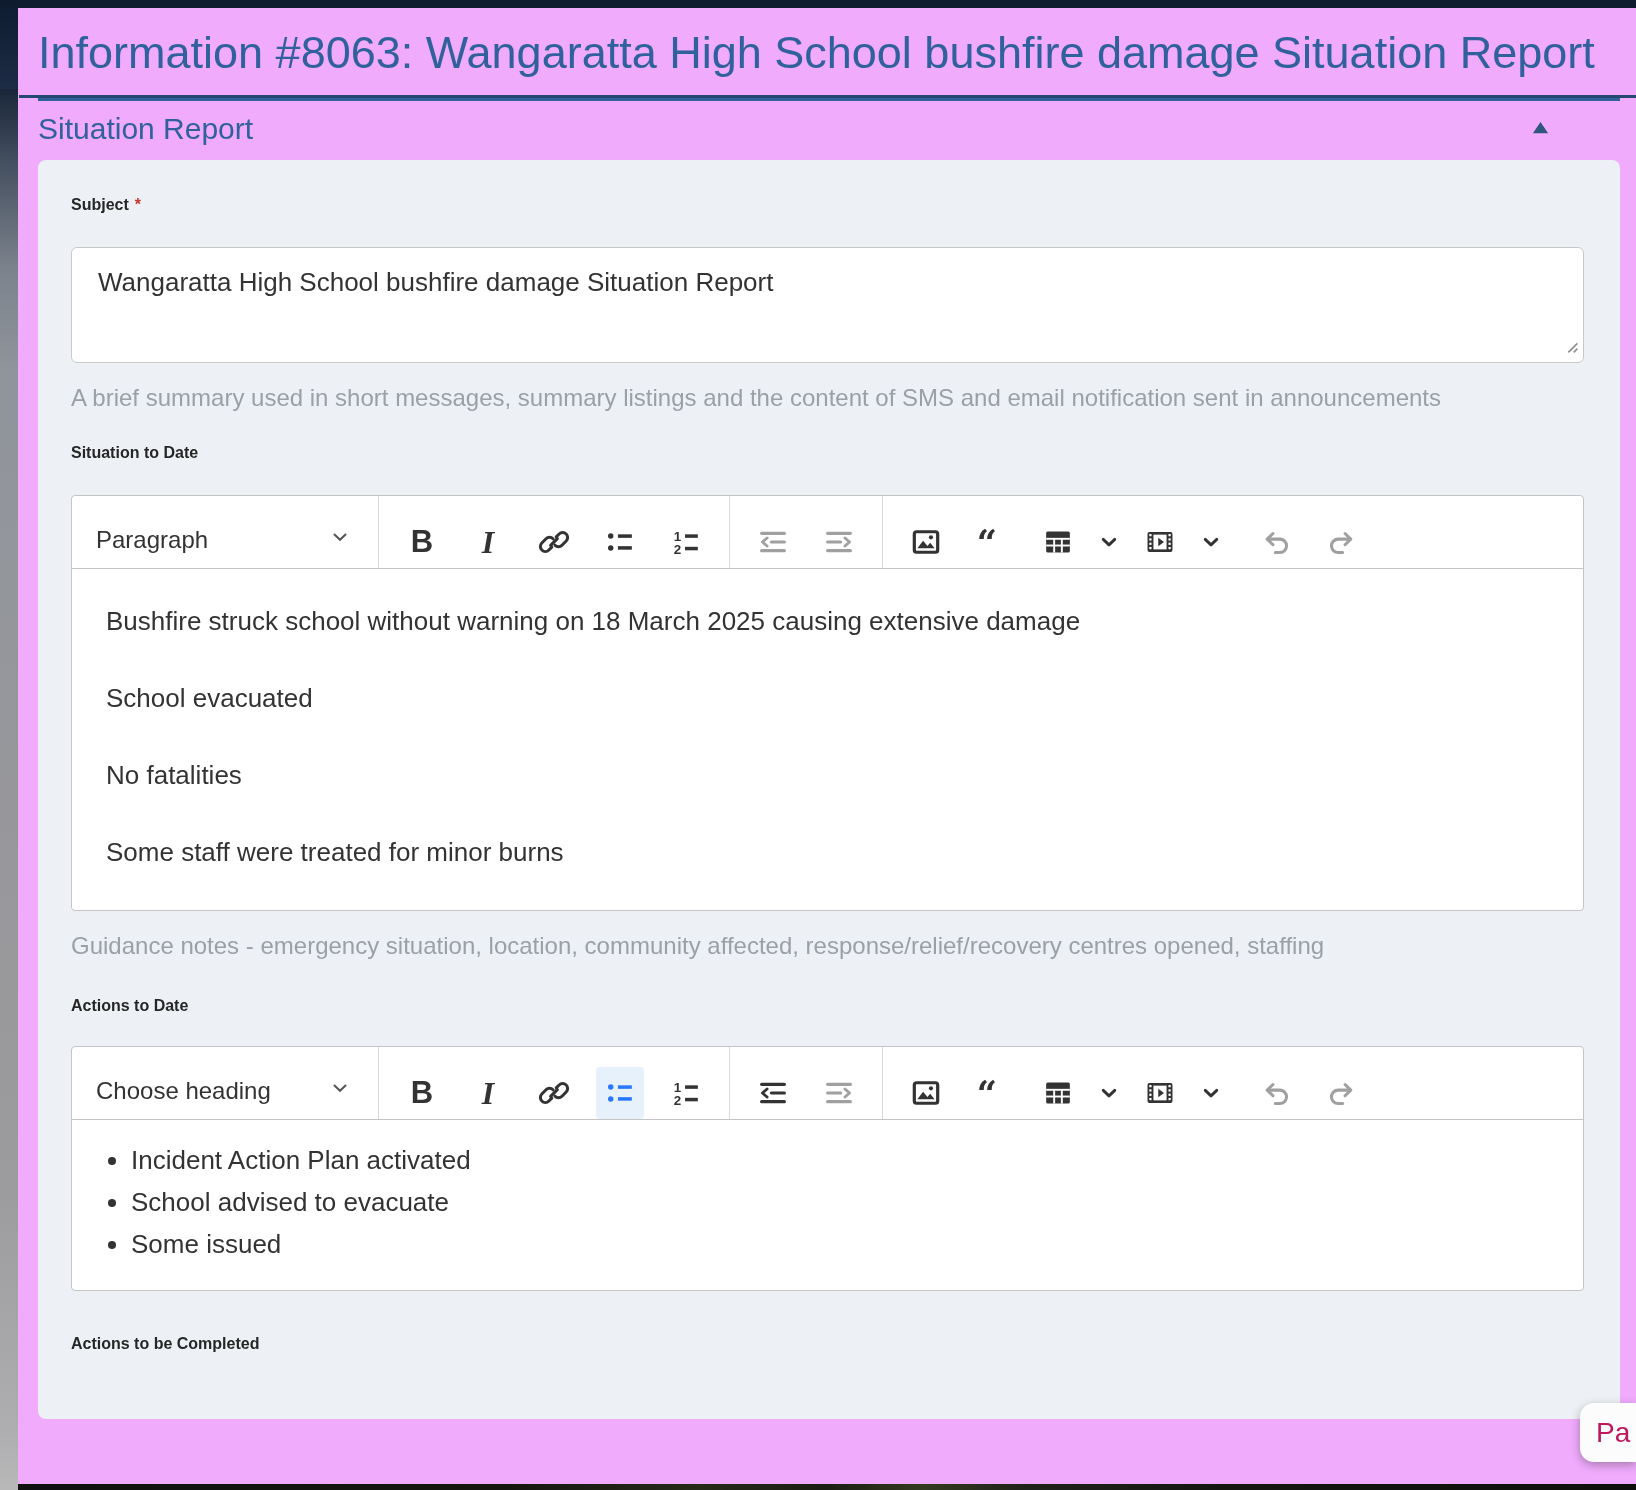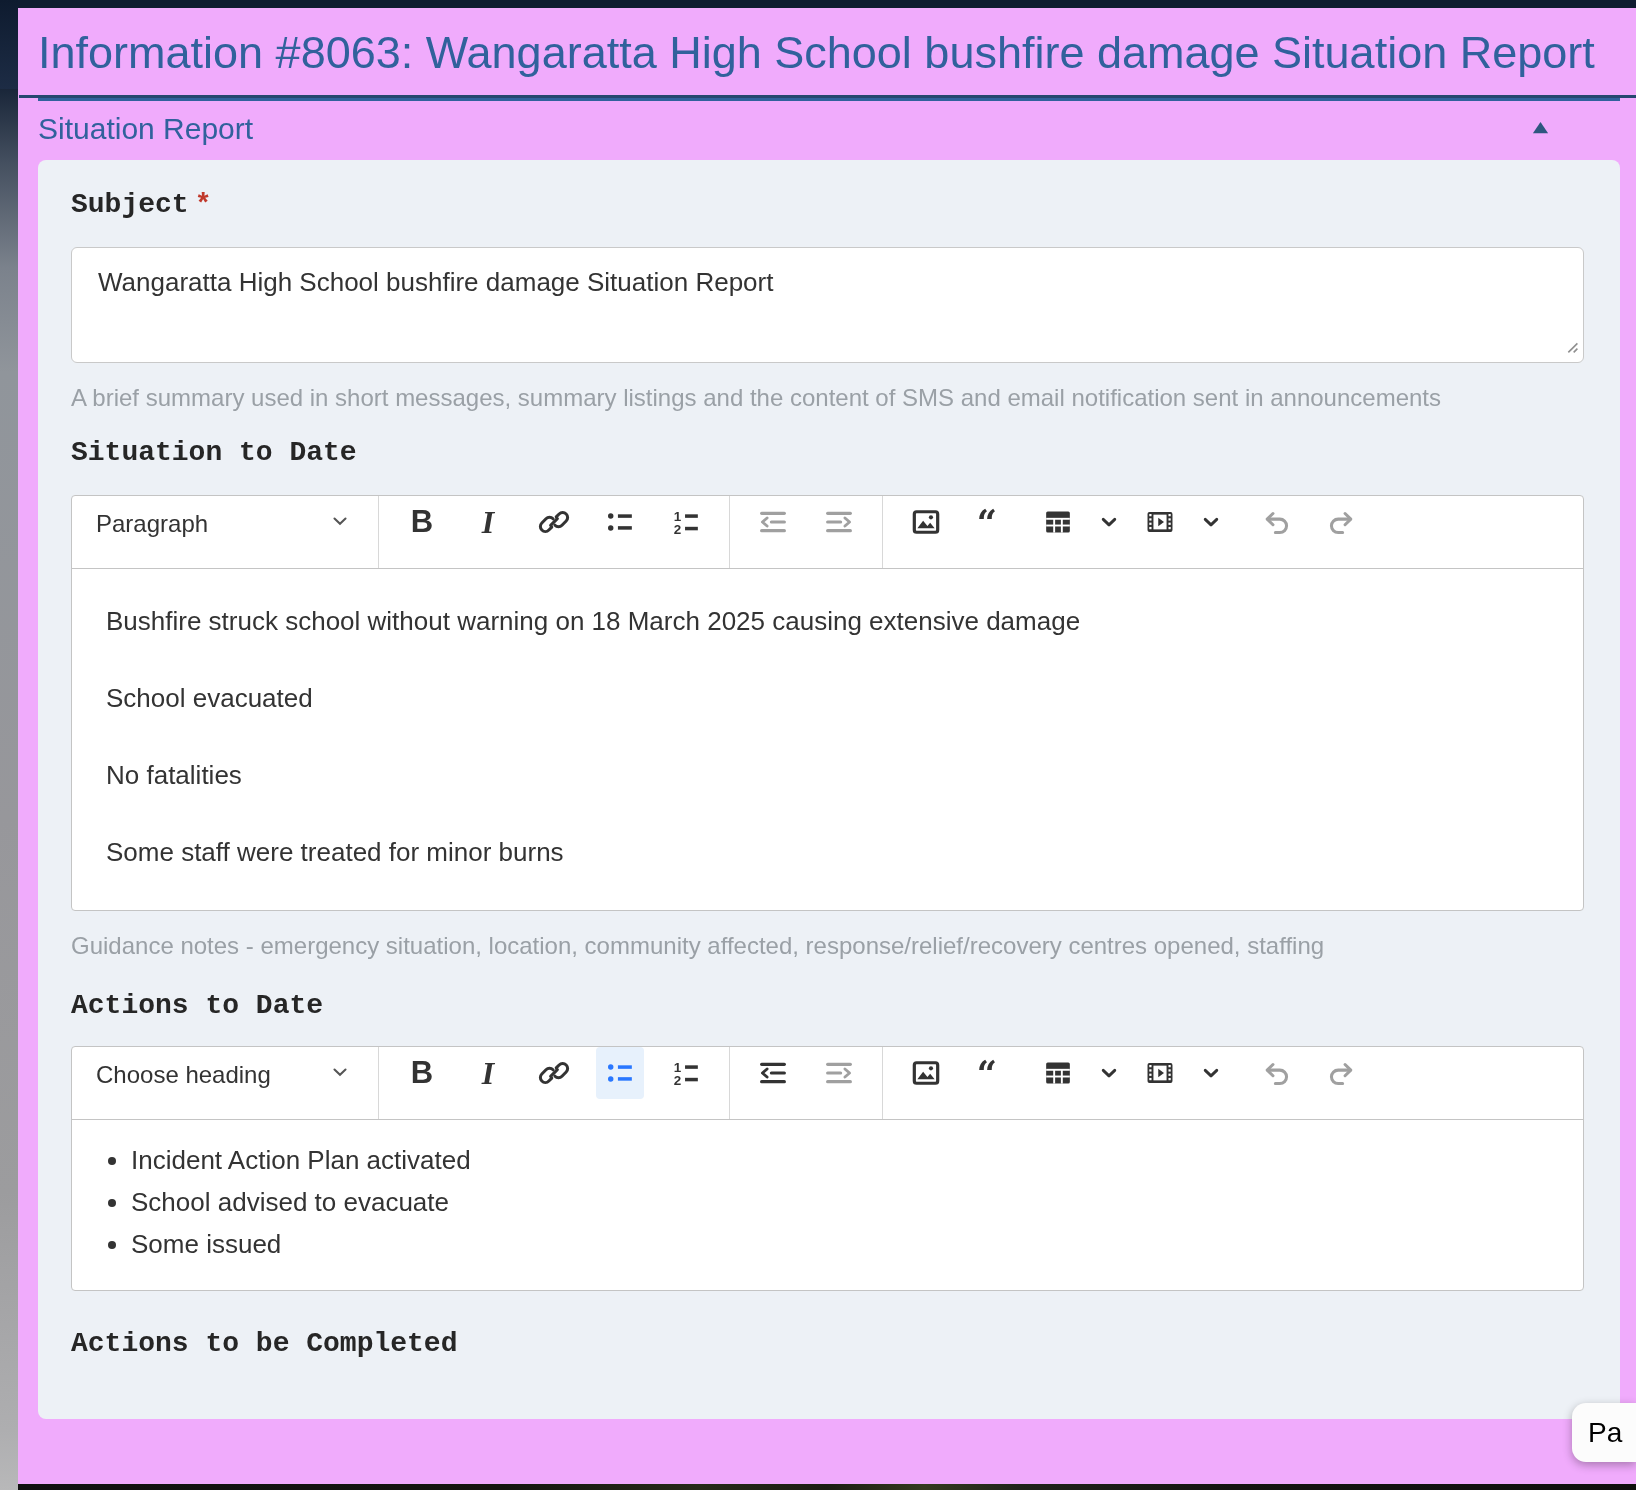--- a/index.html
+++ b/index.html
@@ -21,37 +21,37 @@
   .section-head{
     margin:0 16px 0 20px;border-top:3px solid #31619c;padding-top:10px;
     display:flex;align-items:center;justify-content:space-between;
   }
   .section-title{font-size:30px;line-height:36px;font-weight:400;color:#31619c;}
   .collapse-btn{margin-right:63px;width:34px;height:30px;display:flex;align-items:center;justify-content:center;cursor:pointer;background:none;border:none;padding:0;}
   .section-body{
     margin:13px 16px 0 20px;background:#edf1f6;border-radius:8px;
     padding:30px 36px 60px 33px;
   }
-  .field-label{font-size:28px;line-height:30px;font-weight:700;color:#262626;font-family:Liberation Mono, monospace;}
+  .field-label{font-size:16px;line-height:30px;font-weight:700;color:#262626;}
   .req{color:#c0392b;font-weight:700;margin-left:6px;}
   .textarea-wrap{position:relative;margin-top:27px;height:116px;}
   .subject-textarea{
     box-sizing:border-box;width:100%;height:116px;resize:none;outline:none;
     border:1px solid #c9c9c9;border-radius:6px;background:#fff;
     font-family:"Liberation Sans","DejaVu Sans",sans-serif;
     font-size:26px;line-height:32px;color:#333;padding:18px 26px;display:block;
   }
   .resize-handle{position:absolute;right:5px;bottom:5px;pointer-events:none;}
   .helper{margin-top:20px;font-size:24px;line-height:30px;color:#9aa0a6;}
   .mt-label2{margin-top:25px;}
   .mt-label3{margin-top:30px;}
   .mt-label4{margin-top:38px;}
   .editor{margin-top:27px;border:1px solid #c4c4c4;border-radius:4px;background:#fff;}
   .editor2{margin-top:25px;}
-  .toolbar{height:72px;display:flex;align-items:flex-start;padding:0 10px;border-bottom:1px solid #c4c4c4;}
+  .toolbar{height:72px;display:flex;align-items:flex-end;padding:0 10px;border-bottom:1px solid #c4c4c4;}
   .heading-dd{
     width:256px;height:56px;display:flex;align-items:center;justify-content:space-between;
     padding:0 16px 0 14px;color:#333;font-size:24px;cursor:pointer;border-radius:4px;flex:none;
   }
   .tb-sep{width:1px;align-self:stretch;background:#d8d8d8;margin:0 10px;flex:none;}
   .tb-btn{
     width:48px;height:52px;display:flex;align-items:center;justify-content:center;
     border:none;background:none;padding:0;margin:0 9px;border-radius:4px;color:#333;cursor:pointer;flex:none;
   }
   .tb-btn.small{width:32px;margin:0 2px;}
@@ -63,24 +63,24 @@
   .undo-group{margin-left:14px;display:flex;align-items:center;}
   .editor-content{padding:36px 34px 42px;font-size:26px;line-height:32px;color:#333;outline:none;}
   .editor-content p{margin:0;}
   .editor-content p + p{margin-top:45px;}
   .editor-content2{padding:24px 34px 30px;}
   .editor-content2 ul{margin:0;padding-left:25px;}
   .editor-content2 li{line-height:32px;}
   .editor-content2 li + li{margin-top:10px;}
   .guidance{margin-top:20px;font-size:24px;line-height:30px;color:#9aa0a6;}
   .pa-tab{
-    position:absolute;top:1403px;right:0;width:64px;height:59px;background:#fcfcfc;
+    position:absolute;top:1403px;right:0;width:56px;height:59px;background:#fcfcfc;
     border-radius:14px 0 0 14px;box-shadow:0 3px 10px rgba(0,0,0,.30);
     display:flex;align-items:center;padding-left:16px;box-sizing:border-box;
-    font-size:28px;color:#000000;z-index:6;cursor:pointer;overflow:hidden;
+    font-size:28px;color:#be185d;z-index:6;cursor:pointer;overflow:hidden;
   }
   .bottom-strip{
     position:absolute;left:18px;right:0;bottom:0;height:6px;z-index:7;
     background:linear-gradient(90deg,#101010 0%,#15150f 30%,#262a18 42%,#1c1d12 50%,#343a1e 56%,#20231a 62%,#141410 75%,#0f0f0d 100%);
   }
 </style>
 </head>
 <body>
 
 <div class="page">

